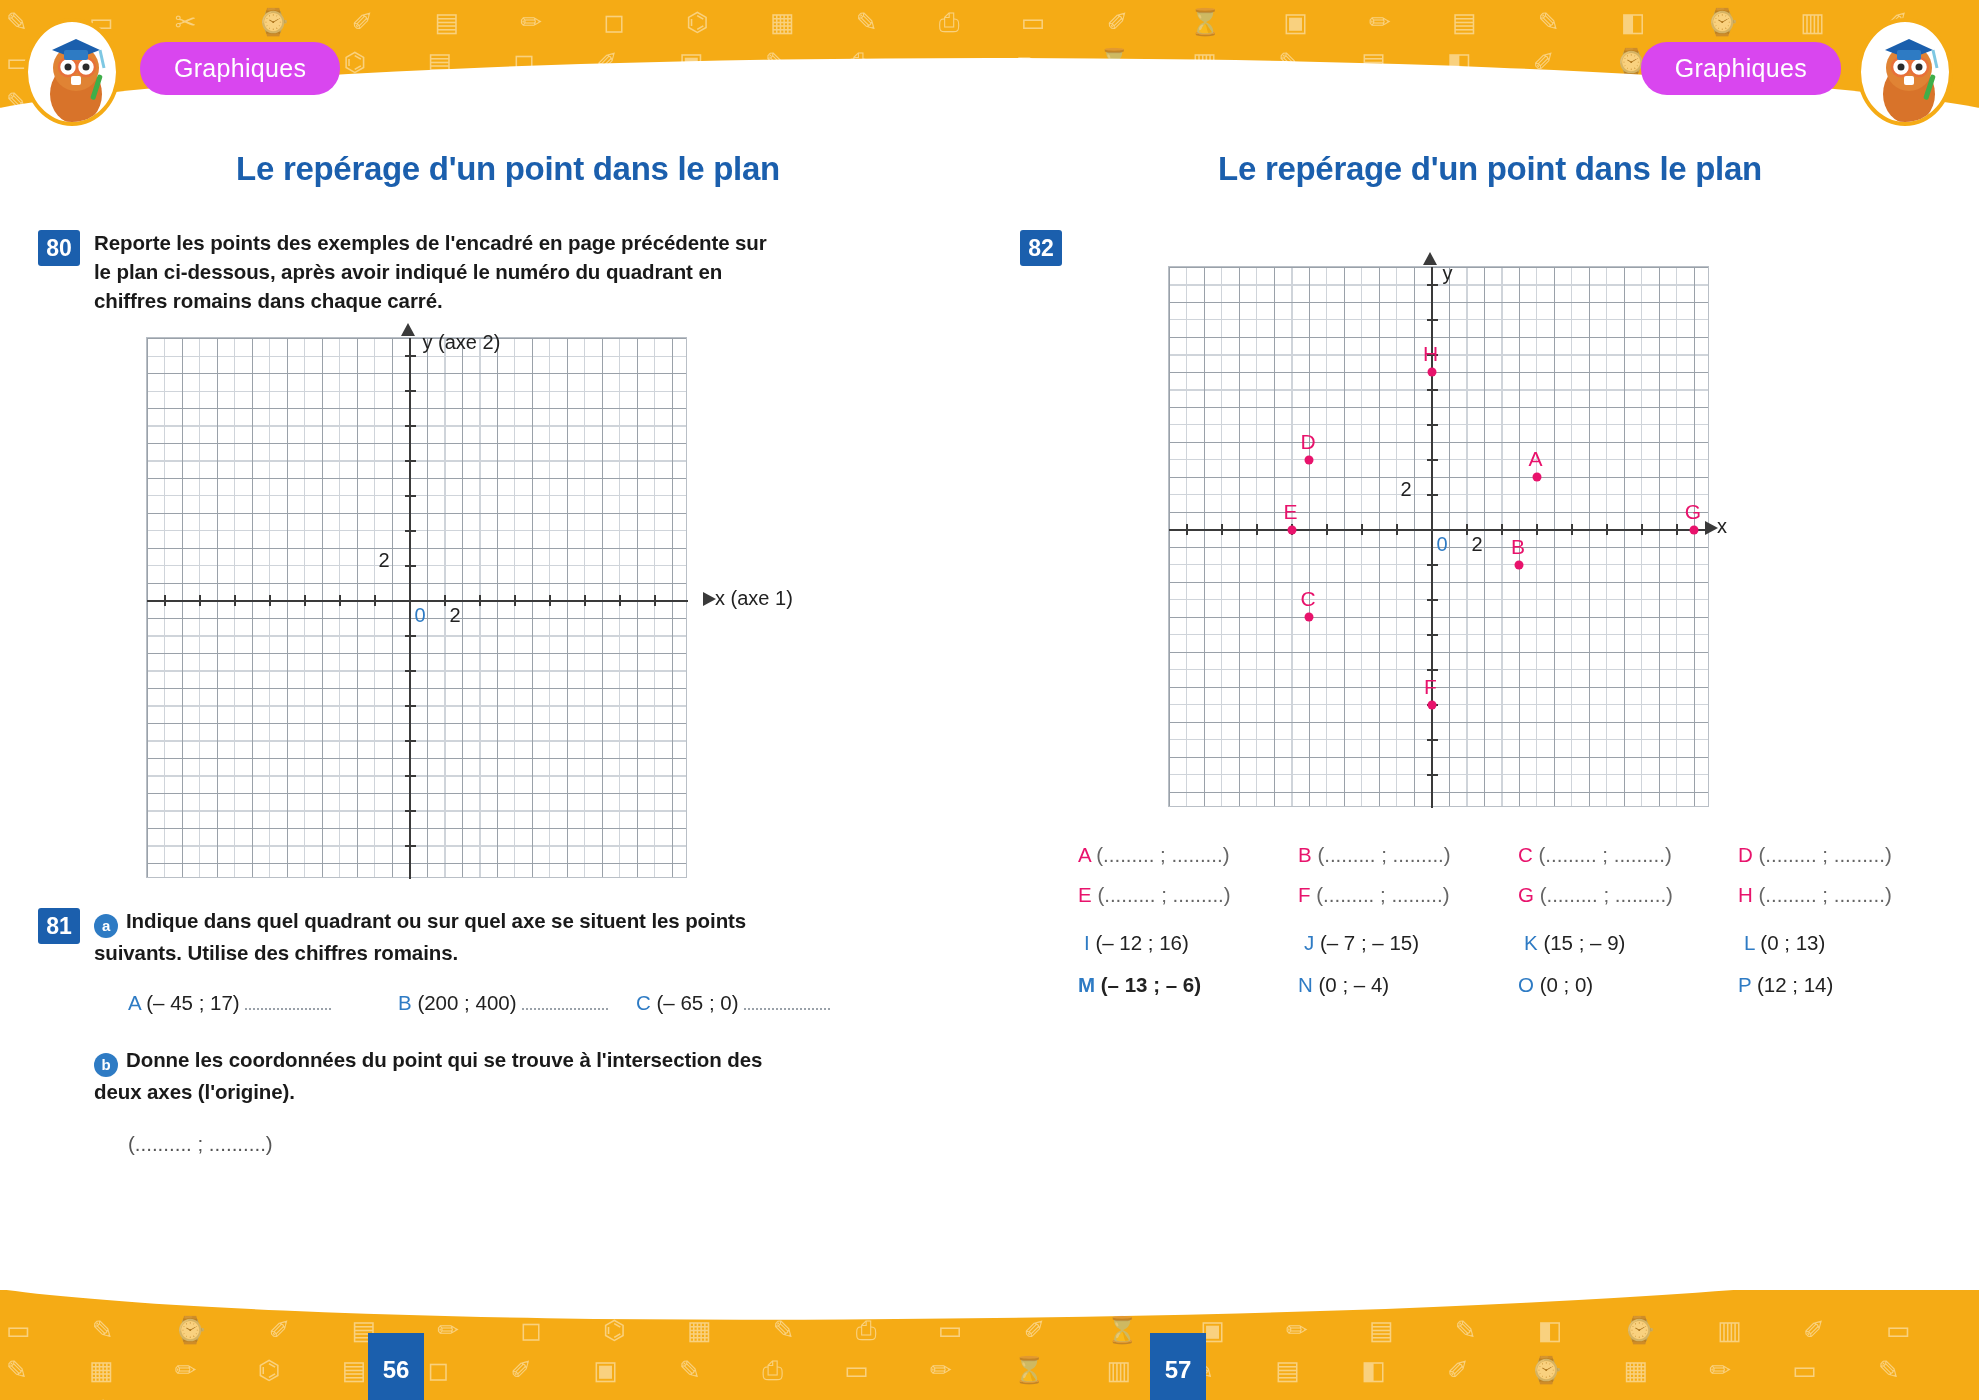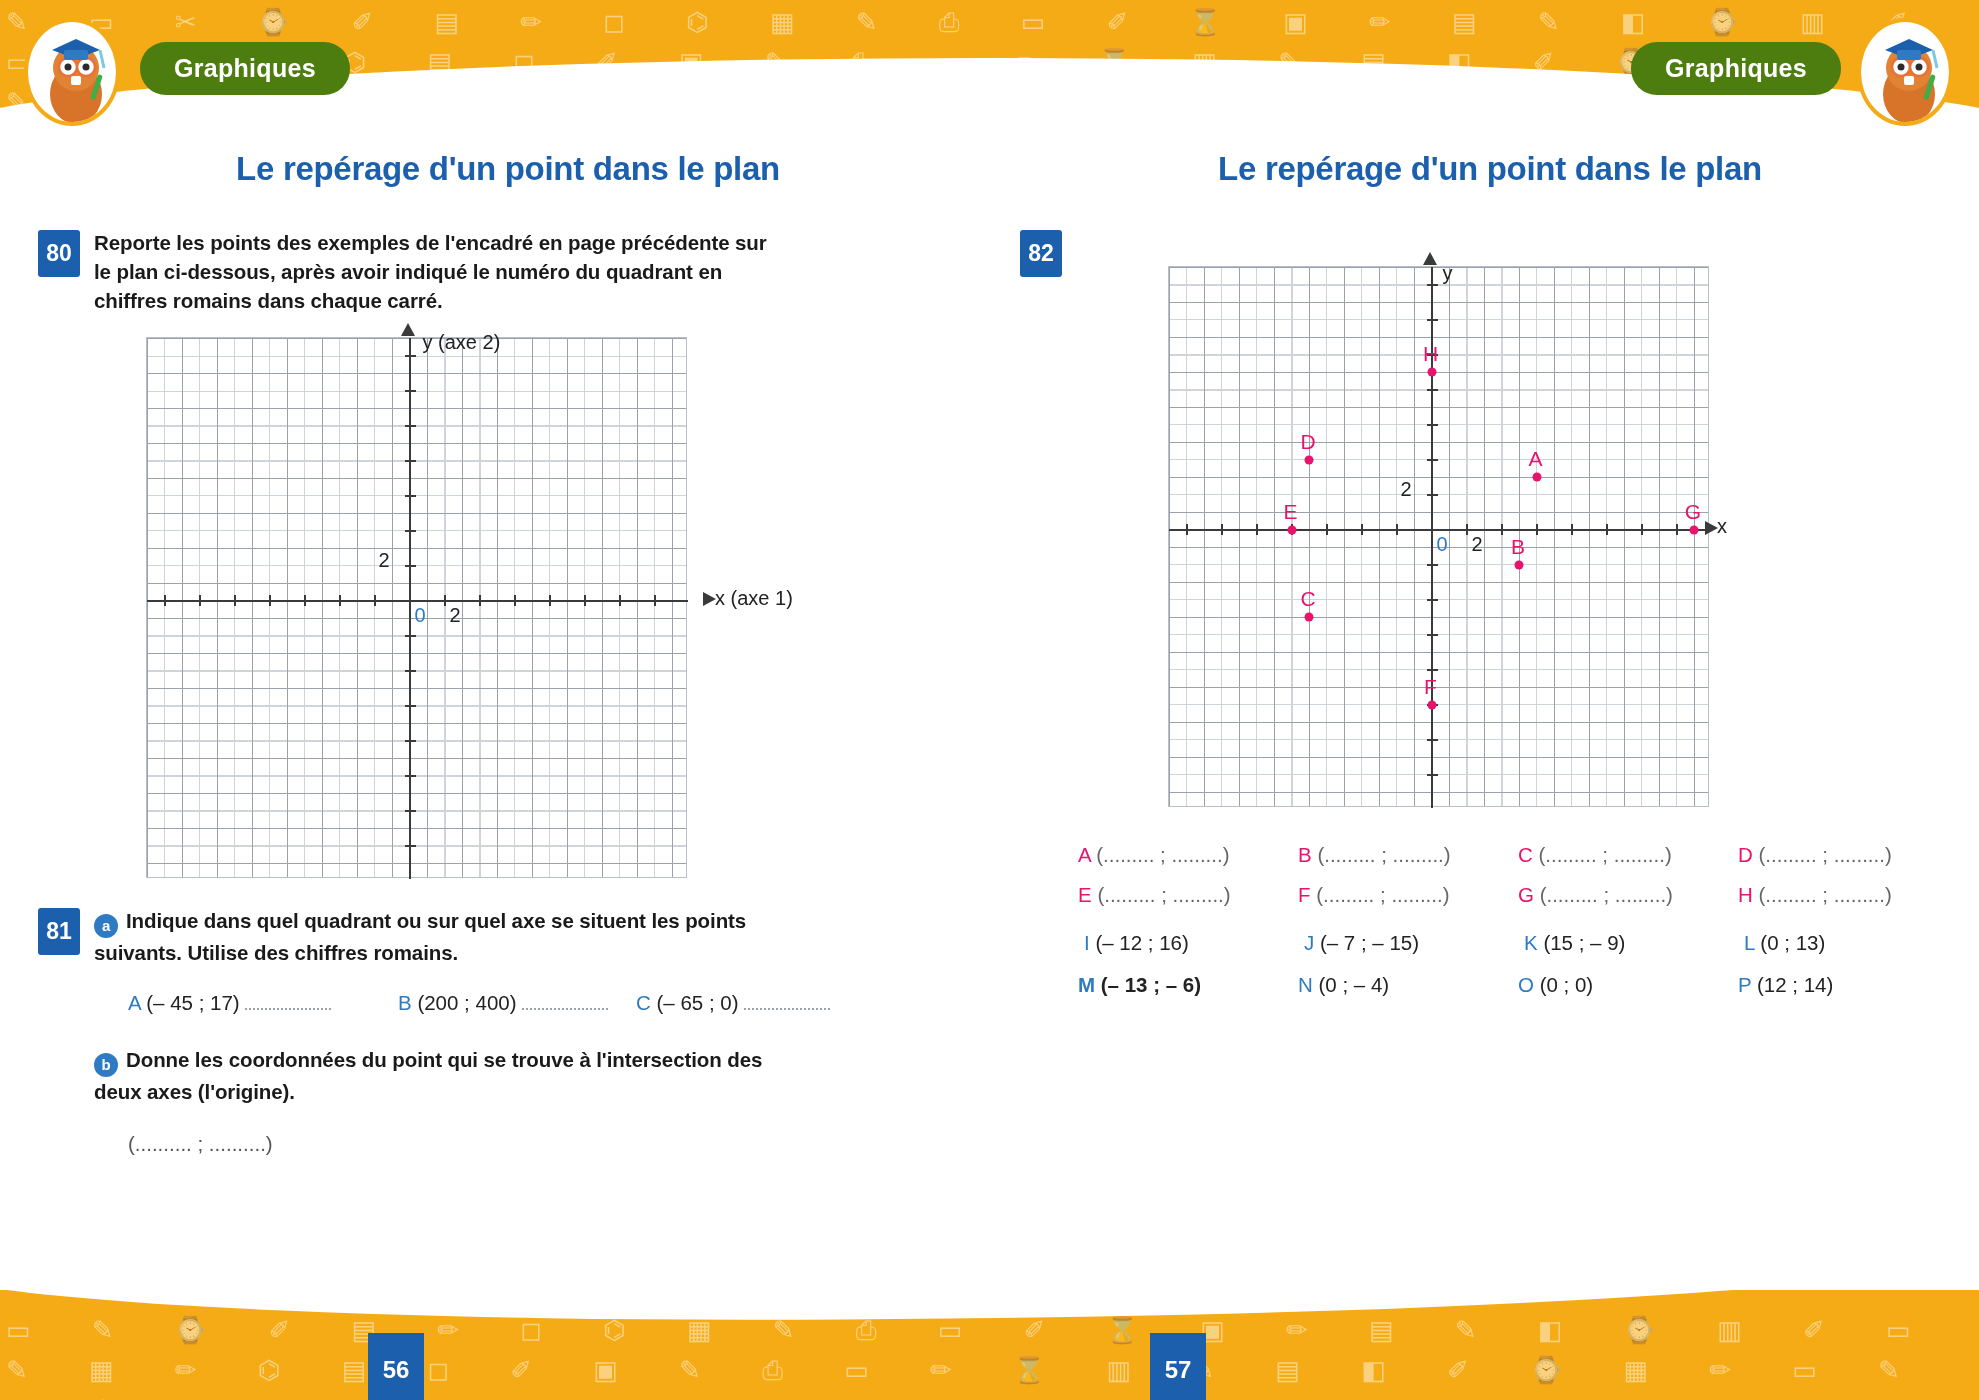--- a/index.html
+++ b/index.html
@@ -41,23 +41,23 @@
     letter-spacing: 22px;
     word-spacing: 10px;
     white-space: pre-wrap;
     user-select: none;
     padding: 2px 6px;
   }
 
   
   .chip {
     position: absolute;
-    background: #4d7c0f;
+    background: #d946ef;
     color: #fff;
-    font-weight: bold;
+    font-weight: normal;
     font-size: 25px;
     border-radius: 26px;
     padding: 12px 34px;
     letter-spacing: .3px;
     white-space: nowrap;
   }
   .chip-left  { left: 140px; top: 42px; }
   .chip-right { right: 138px; top: 42px; }
 
   
@@ -93,21 +93,21 @@
   }
 
   
   .ex { display: flex; gap: 14px; align-items: flex-start; }
   .ex-num {
     flex: 0 0 auto;
     background: #1B5FAD;
     color: #fff;
     font-weight: bold;
     font-size: 23px;
-    width: 42px; height: 47px;
+    width: 42px; height: 36px;
     display: flex; align-items: center; justify-content: center;
     border-radius: 3px;
     margin-top: 2px;
   }
   .ex-body { flex: 1 1 auto; }
   .ex-text {
     font-size: 20.5px;
     font-weight: bold;
     color: #1a1a1a;
     line-height: 1.42;

